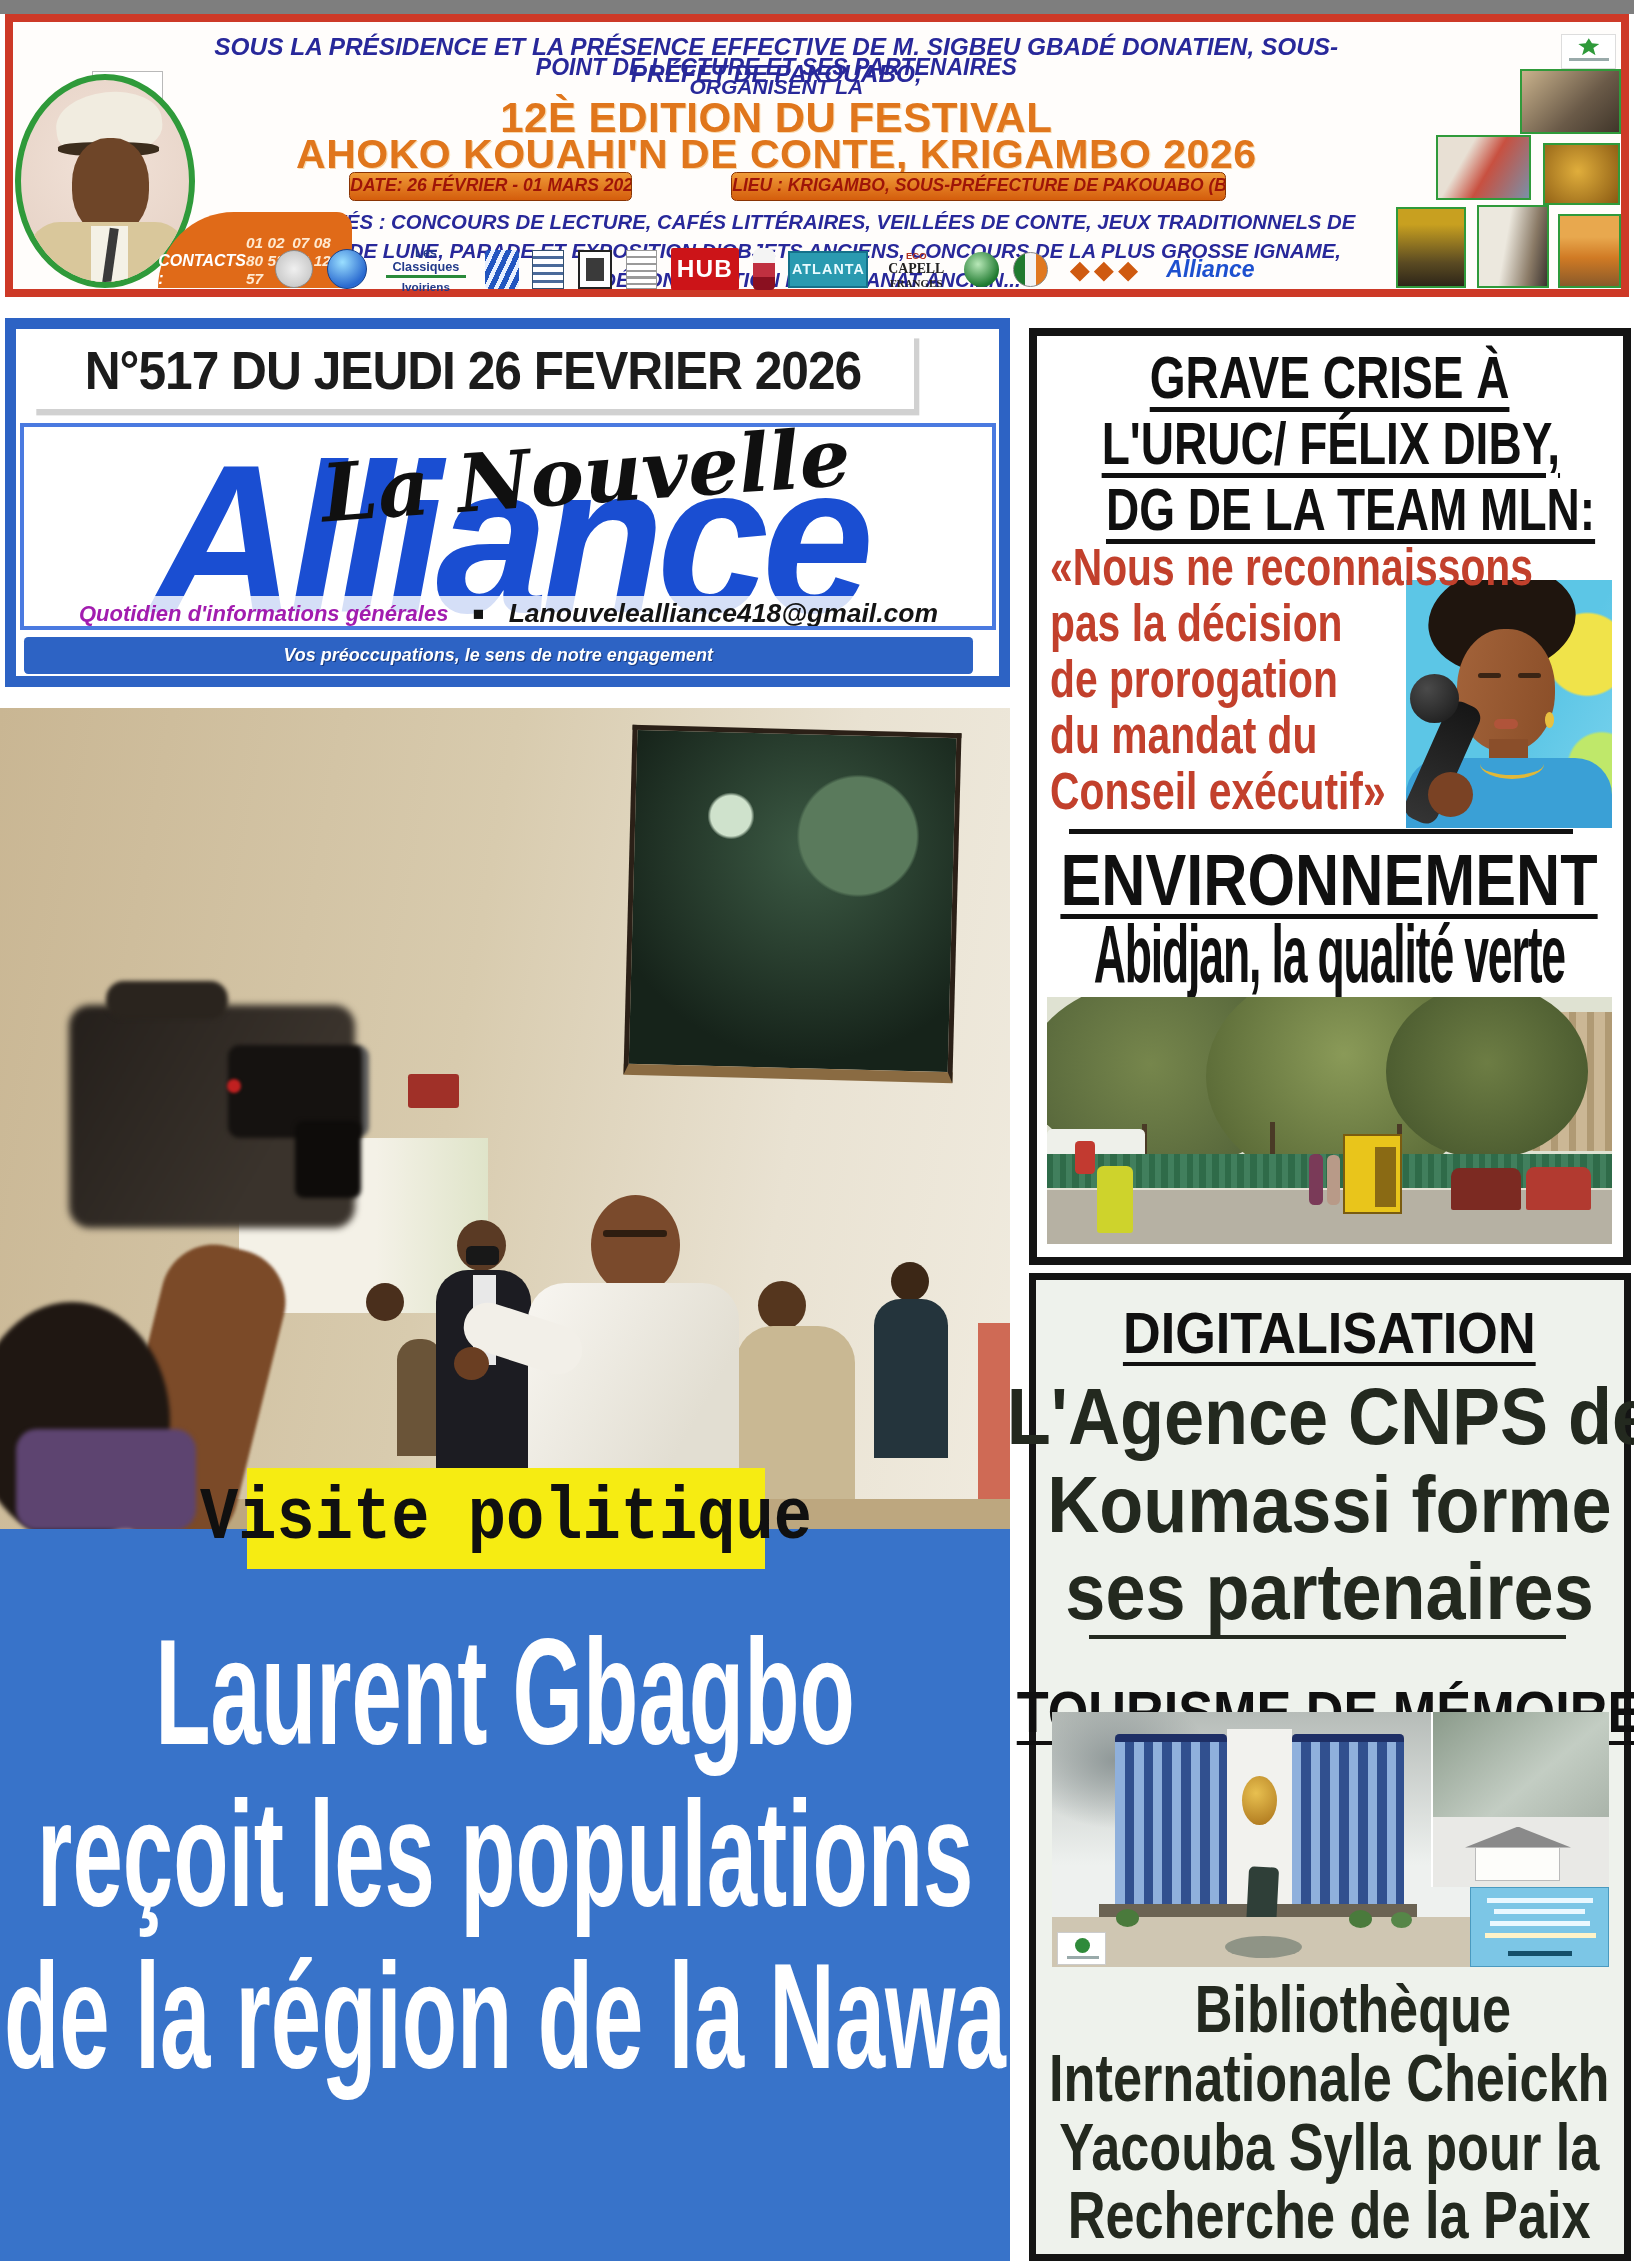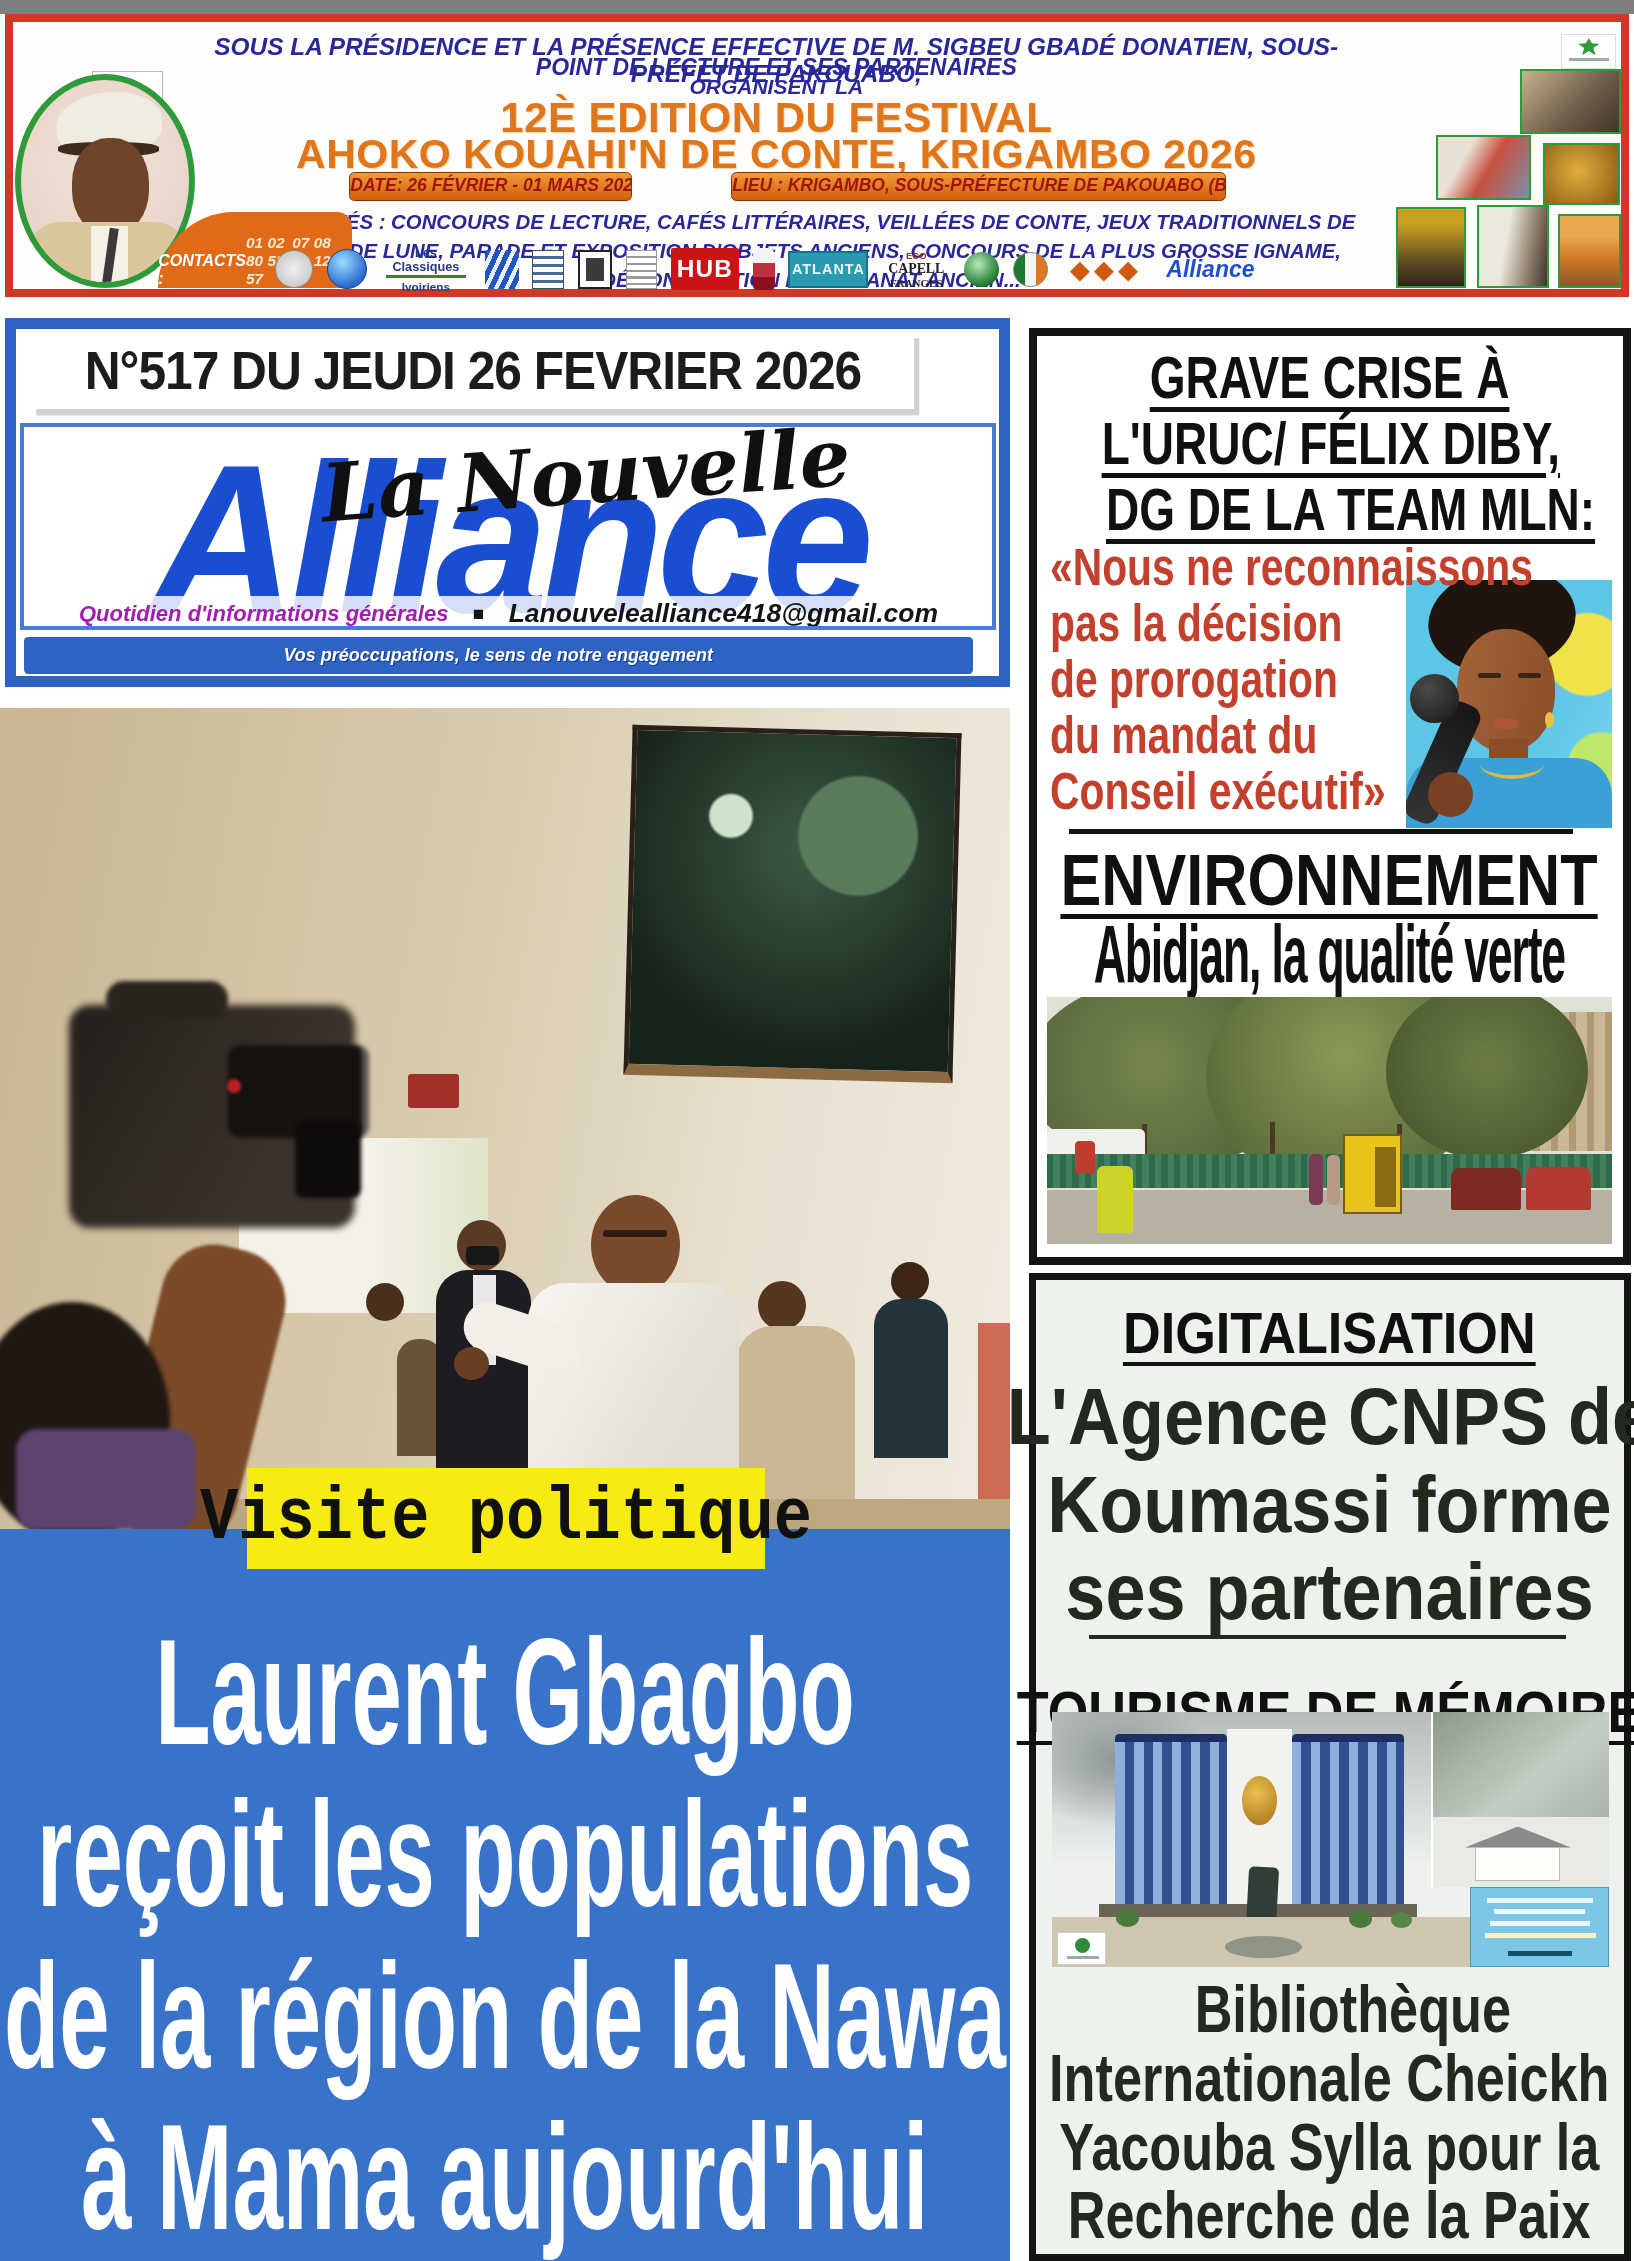--- a/index.html
+++ b/index.html
@@ -213,23 +213,20 @@
   <div id="blueBlock" class="abs">
     <div class="headLine" style="top:83px;">
       <span>Laurent Gbagbo</span>
     </div>
     <div class="headLine" style="top:245px;">
       <span>reçoit les populations</span>
     </div>
     <div class="headLine" style="top:407px;">
       <span>de la région de la Nawa</span>
     </div>
-    <div class="headLine" style="top:568px;">
-      <span>à Mama aujourd'hui</span>
-    </div>
   </div>
 
   <div id="crisisBox" class="abs">
     <div class="abs" style="left:0;top:8.5px;width:585px;text-align:center;">
       <span class="nw kick" style="font-size:59px;line-height:66px;transform:scaleX(.78);">GRAVE CRISE À</span><br>
       <span class="nw kick" style="font-size:59px;line-height:66px;transform:scaleX(.78);">L'URUC/ FÉLIX DIBY,</span><br>
       <span class="nw kick" style="font-size:59px;line-height:66px;transform:scaleX(.78);">DG DE LA TEAM MLN:</span>
     </div>
 
     <div class="abs" style="left:12.7px;top:204px;width:562px;height:297px;">

